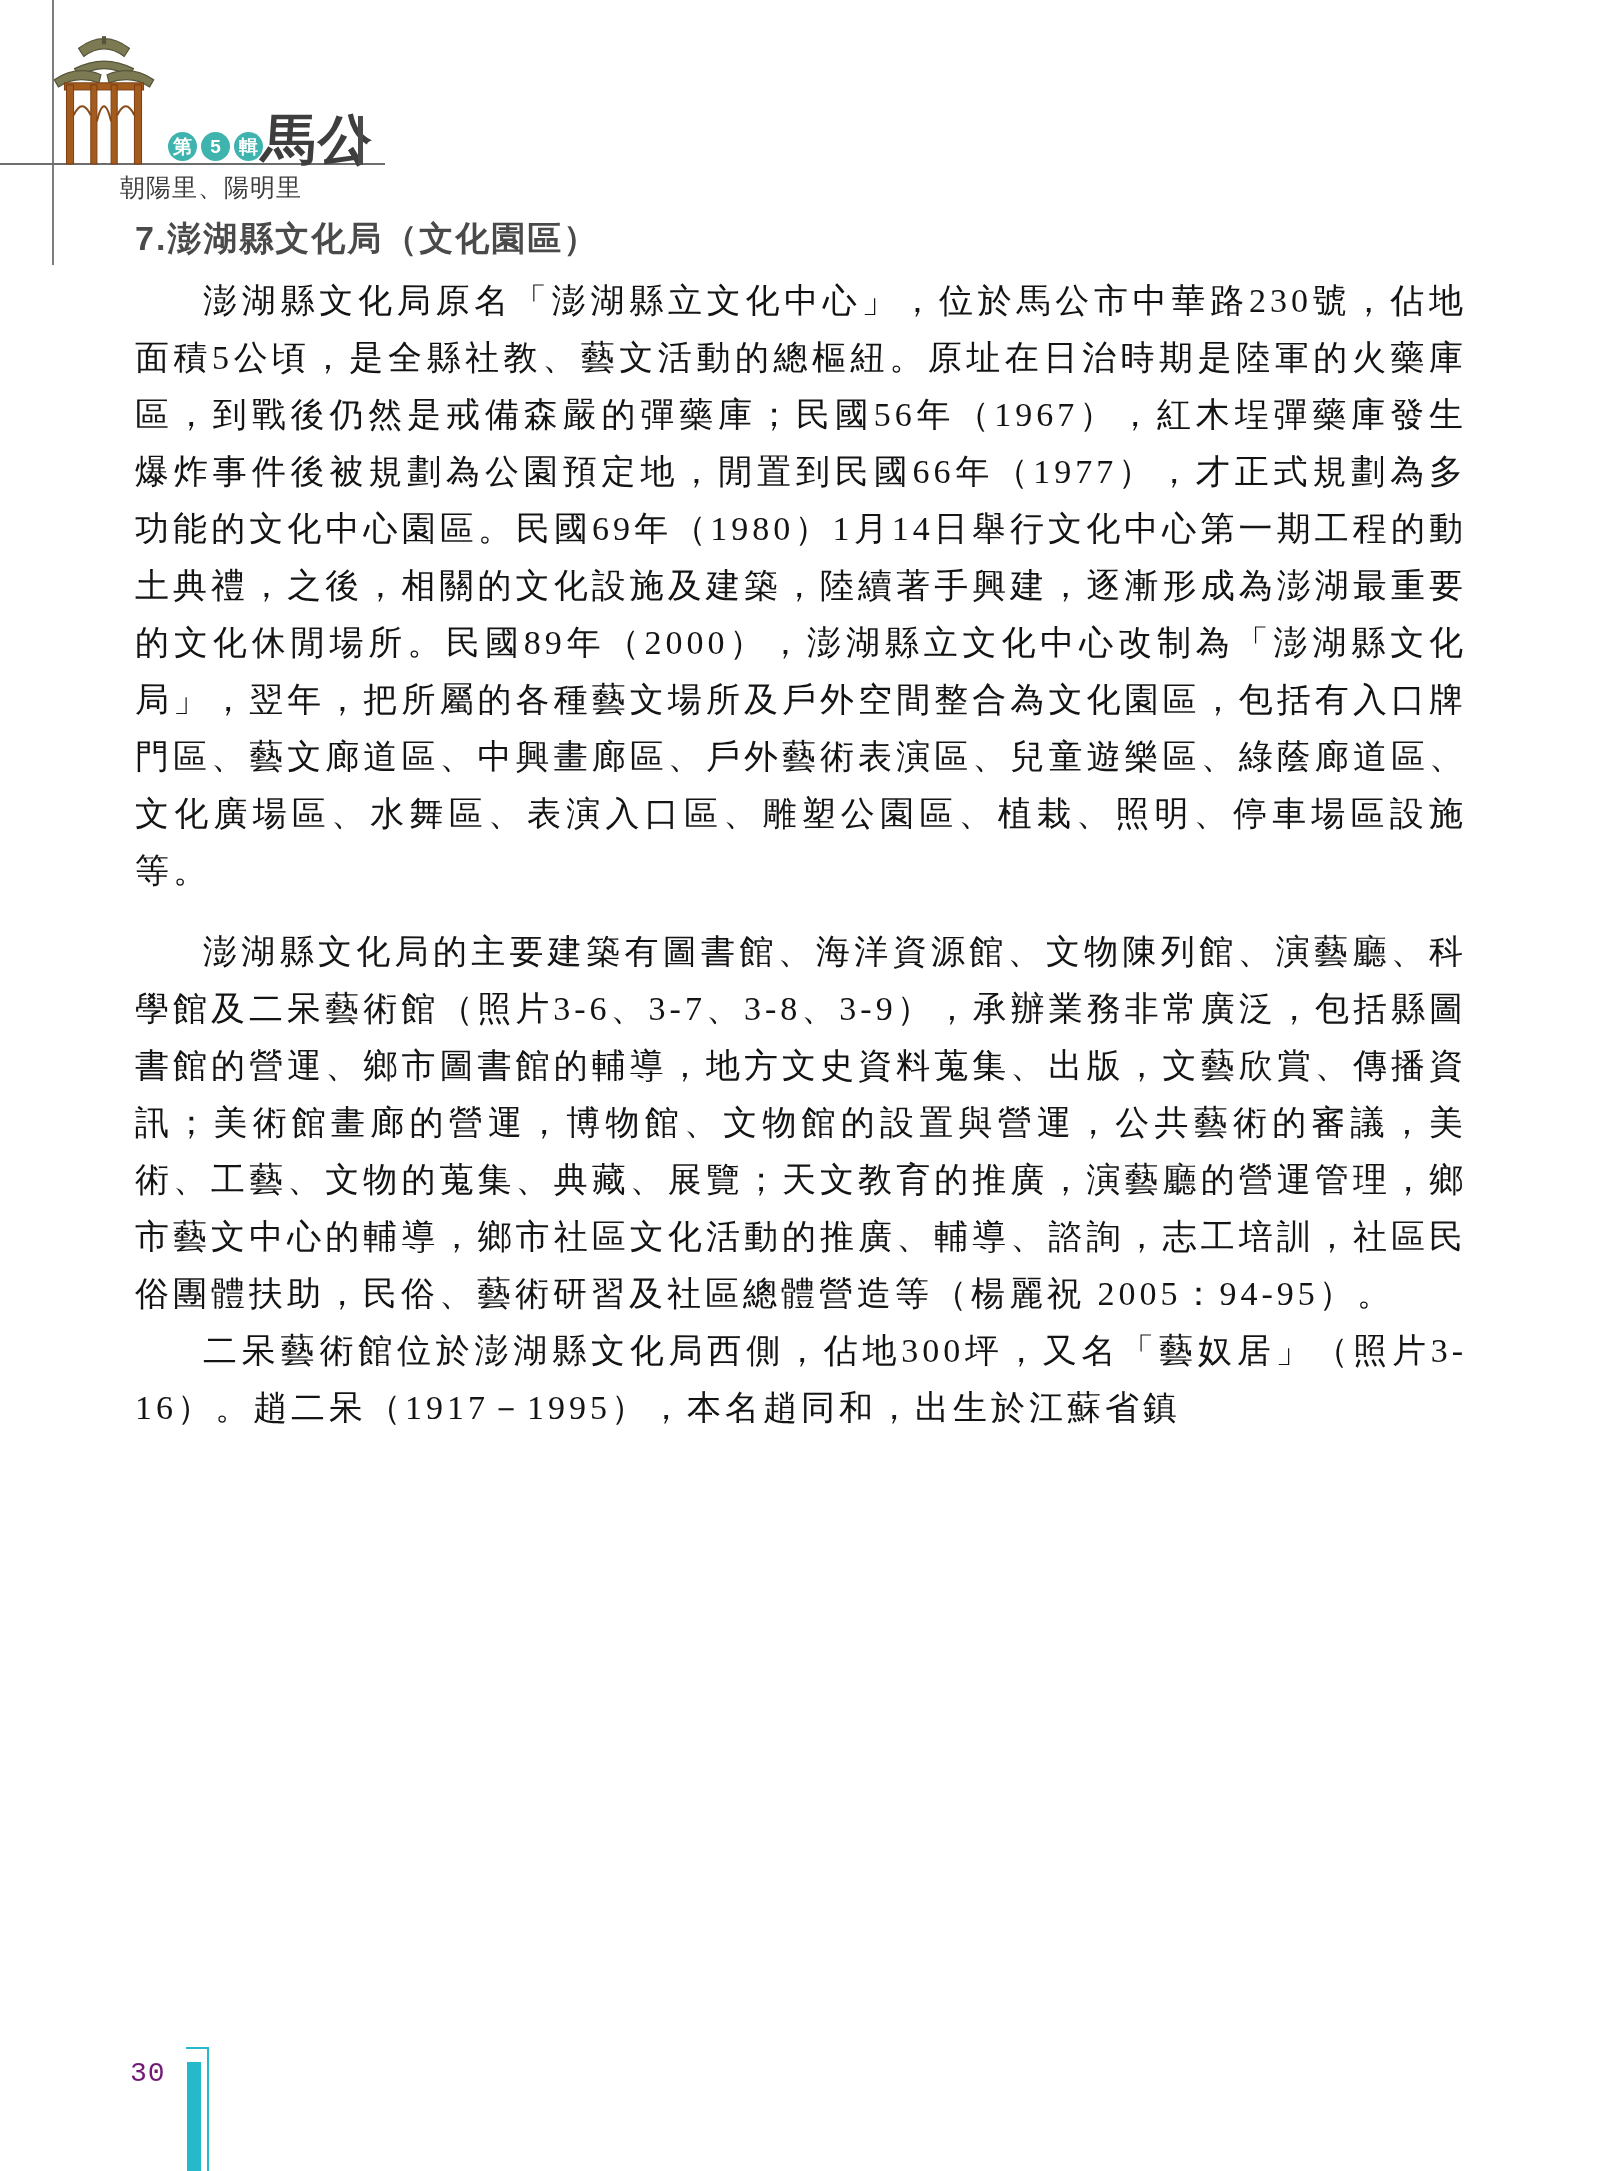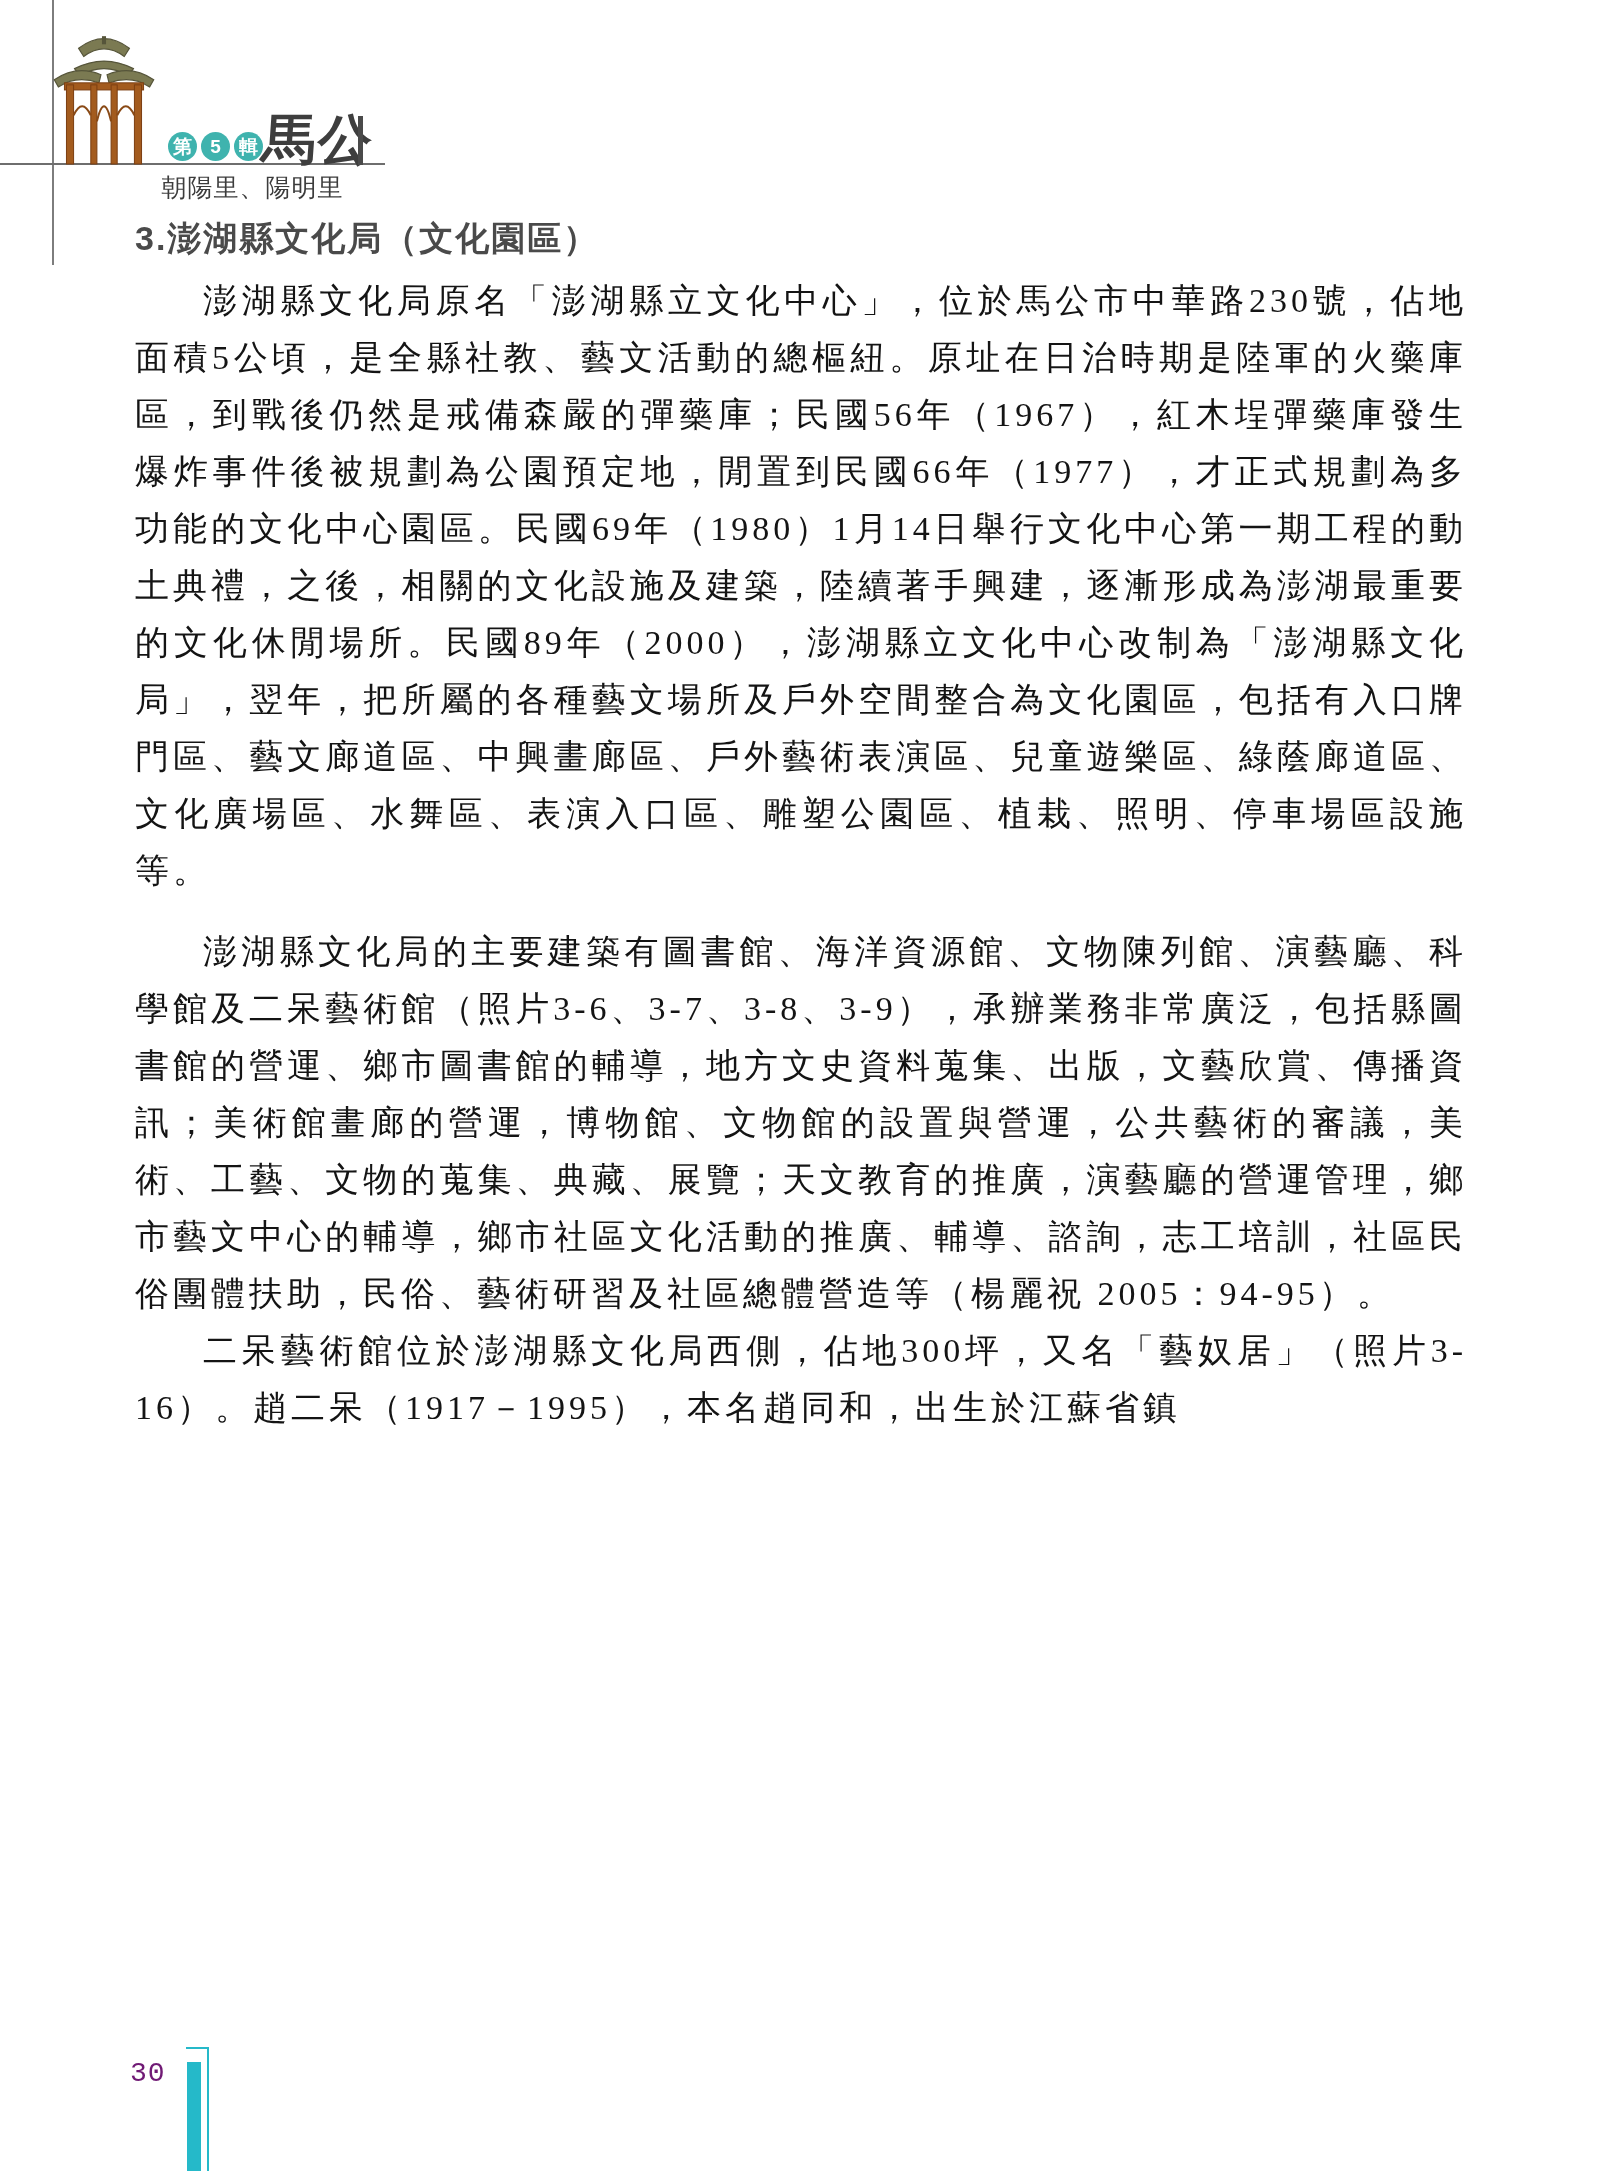--- a/index.html
+++ b/index.html
@@ -16,21 +16,21 @@
     width:29px;height:29px;border-radius:50%;display:flex;align-items:center;justify-content:center;
     color:#ffffff;font-family:"Liberation Sans","DejaVu Sans",sans-serif;font-weight:bold;font-size:19px;line-height:1;
   }
   .title-calli{
     position:absolute;left:262px;top:104px;width:100px;color:#3e3e3e;
     font-family:"DejaVu Serif","Liberation Serif",serif;font-weight:bold;font-size:54px;
     letter-spacing:2px;transform:skewX(-4deg);white-space:nowrap;z-index:4;
   }
   .title-vbar{position:absolute;left:358px;top:116px;width:5px;height:49px;background:#4a4a4a;z-index:4;}
   .subtitle{
-    position:absolute;left:120px;top:171px;width:265px;text-align:center;color:#3c3c3c;
+    position:absolute;left:120px;top:171px;width:265px;text-align:left;color:#3c3c3c;
     font-family:"Liberation Serif","DejaVu Serif",serif;font-size:25px;letter-spacing:1px;z-index:4;
   }
   
   .column{
     position:absolute;left:135px;top:176px;width:1332px;
     font-size:34px;line-height:57px;letter-spacing:4px;
     text-align:justify;text-align-last:left;
   }
   .column p{margin:0;}
   .column p.indent{text-indent:2em;}
@@ -84,21 +84,21 @@
     <div class="badge" style="background:#3fb3ae">5</div>
     <div class="badge" style="background:#3fb3ae">輯</div>
   </div>
 
   <div class="title-calli">馬公</div>
   <div class="title-vbar"></div>
   <div class="subtitle">朝陽里、陽明里</div>
 
   <div class="column">
 
-    <h2 class="sec">3.澎湖縣文化局（文化園區）</h2>
+    <h2 class="sec">7.澎湖縣文化局（文化園區）</h2>
     <p class="indent">澎湖縣文化局原名「澎湖縣立文化中心」，位於馬公市中華路230號，佔地面積5公頃，是全縣社教、藝文活動的總樞紐。原址在日治時期是陸軍的火藥庫區，到戰後仍然是戒備森嚴的彈藥庫；民國56年（1967），紅木埕彈藥庫發生爆炸事件後被規劃為公園預定地，閒置到民國66年（1977），才正式規劃為多功能的文化中心園區。民國69年（1980）1月14日舉行文化中心第一期工程的動土典禮，之後，相關的文化設施及建築，陸續著手興建，逐漸形成為澎湖最重要的文化休閒場所。民國89年（2000），澎湖縣立文化中心改制為「澎湖縣文化局」，翌年，把所屬的各種藝文場所及戶外空間整合為文化園區，包括有入口牌門區、藝文廊道區、中興畫廊區、戶外藝術表演區、兒童遊樂區、綠蔭廊道區、文化廣場區、水舞區、表演入口區、雕塑公園區、植栽、照明、停車場區設施等。</p>
     <p class="indent gap-top">澎湖縣文化局的主要建築有圖書館、海洋資源館、文物陳列館、演藝廳、科學館及二呆藝術館（照片3-6、3-7、3-8、3-9），承辦業務非常廣泛，包括縣圖書館的營運、鄉市圖書館的輔導，地方文史資料蒐集、出版，文藝欣賞、傳播資訊；美術館畫廊的營運，博物館、文物館的設置與營運，公共藝術的審議，美術、工藝、文物的蒐集、典藏、展覽；天文教育的推廣，演藝廳的營運管理，鄉市藝文中心的輔導，鄉市社區文化活動的推廣、輔導、諮詢，志工培訓，社區民俗團體扶助，民俗、藝術研習及社區總體營造等（楊麗祝 2005：94-95）。</p>
 
     <p class="indent">二呆藝術館位於澎湖縣文化局西側，佔地300坪，又名「藝奴居」（照片3-16）。趙二呆（1917－1995），本名趙同和，出生於江蘇省鎮</p>
   </div>
 
   <div class="page-number">30</div>
   <div class="accent-bar-thick" style="background:#25b9c9"></div>
   <div class="accent-line-h" style="background:#25b9c9"></div>
   <div class="accent-line-v" style="background:#25b9c9"></div>

